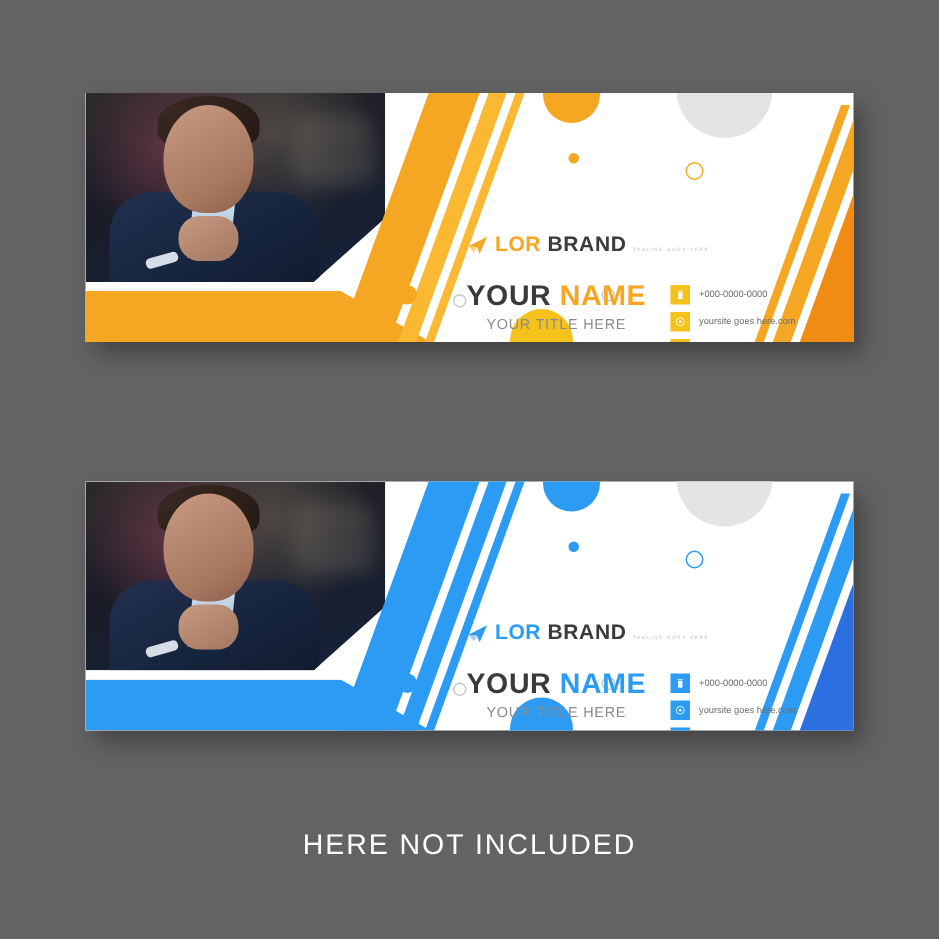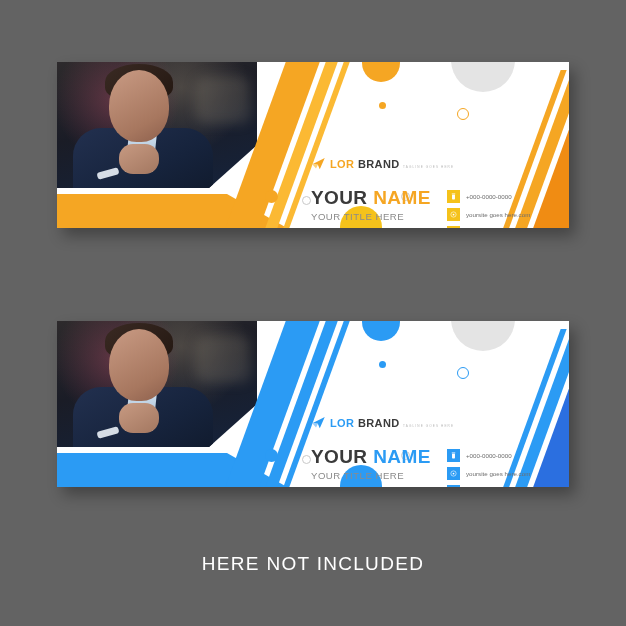--- a/index.html
+++ b/index.html
@@ -122,25 +122,25 @@
   .c-ring-lg  { left: 400px; top: 46px;  width: 12px; height: 12px; background: transparent; border: 1.4px solid currentColor; }
   .c-dot-md   { left: 208px; top: 128px; width: 13px; height: 13px; }
   .c-ring-a   { left: 245px; top: 134px; width: 9px;  height: 9px;  background: transparent; border: 1.3px solid #c9c9c9; }
   .c-ring-b   { left: 344px; top: 130px; width: 9px;  height: 9px;  background: transparent; border: 1.3px solid #c9c9c9; }
   .c-half-bot { left: 283px; top: 144px; width: 42px; height: 42px; }
 
   
   .logo { position: absolute; left: 254px; top: 93px; display: flex; align-items: center; gap: 4px; }
   .logo-mark { width: 15px; height: 15px; flex: none; }
   .logo-txt { line-height: 1; }
-  .logo-name { font-size: 11px; font-weight: bold; letter-spacing: .4px; color: #3b3b3b; white-space: nowrap; }
+  .logo-name { font-size: 14px; font-weight: bold; letter-spacing: .4px; color: #3b3b3b; white-space: nowrap; }
   .logo-tag { font-size: 3.1px; letter-spacing: 1.1px; color: #b9b9b9; margin-top: 1.5px; white-space: nowrap; }
 
   
-  .name-block { position: absolute; left: 254px; top: 126px; }
+  .name-block { position: absolute; left: 254px; top: 126px; text-align: center; }
   .big-name {
     font-size: 19px; font-weight: bold; letter-spacing: .4px;
     color: #3a3a3a; line-height: 1; white-space: nowrap;
   }
   .title-line {
     font-size: 9.6px; color: #8b8b8b; letter-spacing: .5px;
     margin-top: 4px; white-space: nowrap;
   }
 
   

